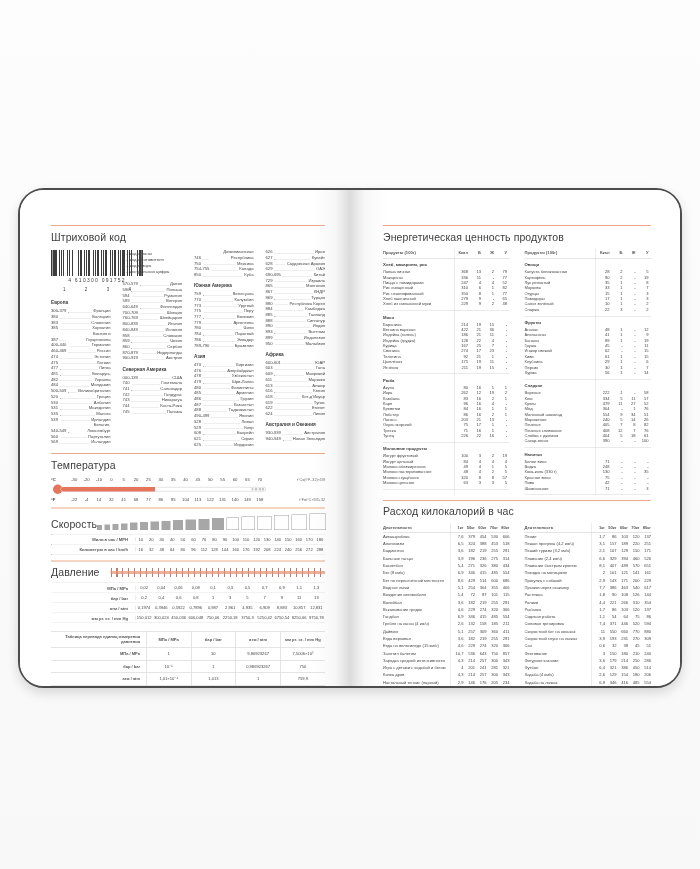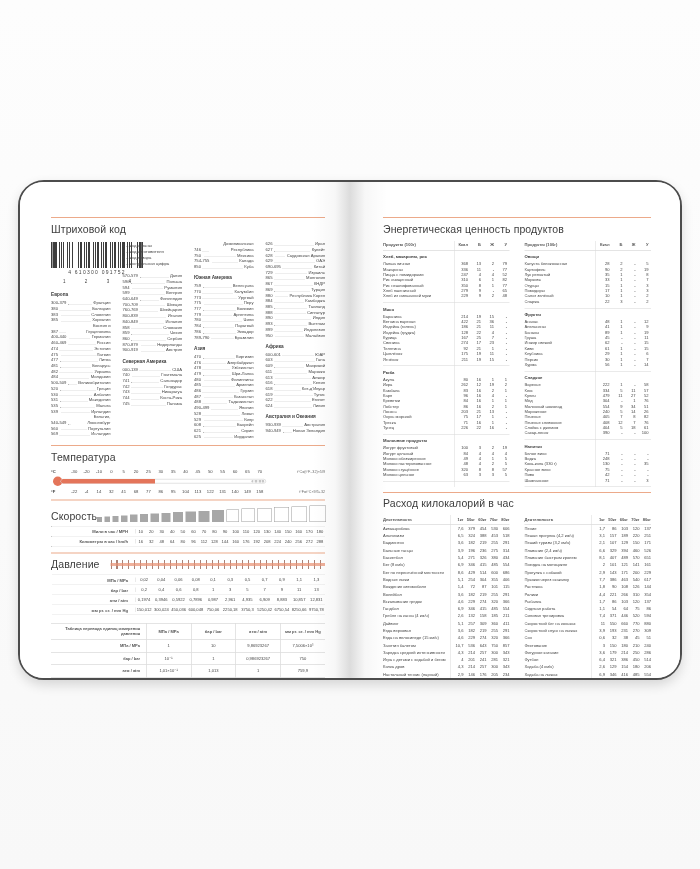--- a/index.html
+++ b/index.html
@@ -1,19 +1,19 @@
 <!DOCTYPE html>
 <html><head>
 <meta charset="utf-8">
 <style>
   *{box-sizing:border-box;margin:0;padding:0}
   html,body{width:700px;height:869px;background:#fff}
   body{font-family:"Liberation Sans","DejaVu Sans",sans-serif;color:#474747}
   .stage{position:relative;width:700px;height:869px;background:linear-gradient(180deg,#fdfdfd 0%,#f8f8f8 100%);overflow:hidden}
-  .notebook{position:absolute;left:18px;top:180px;width:664px;height:500px;border:2px solid #4c4c4c;border-radius:26px;background:#fff;box-shadow:0 5px 12px rgba(0,0,0,.14)}
+  .notebook{position:absolute;left:18px;top:188px;width:664px;height:500px;border:2px solid #4c4c4c;border-radius:26px;background:#fff;box-shadow:0 5px 12px rgba(0,0,0,.14)}
   .nb-inner{position:absolute;inset:0;border-radius:23px;overflow:hidden;background:#fff}
   .scaled{width:1320px;height:992px;transform:scale(.5);transform-origin:0 0;display:flex}
   .gutter{position:absolute;left:50%;top:0;height:100%;width:74px;transform:translateX(-50%);
     background:linear-gradient(90deg,rgba(0,0,0,0) 0%,rgba(0,0,0,.03) 30%,rgba(80,80,80,.20) 50%,rgba(0,0,0,.03) 70%,rgba(0,0,0,0) 100%);pointer-events:none}
   .page{width:660px;height:992px;position:relative}
   .page.left{padding:58px 50px 0 62px}
   .page.right{padding:58px 58px 0 66px}
   .sep{height:2px;background:#ecaa8a;margin:12px 0 10px}
   .sep.tight{margin:10px 0 8px}
   h2.title{font-size:21px;font-weight:500;color:#3d3d3d;margin:2px 0 12px;letter-spacing:.2px}

